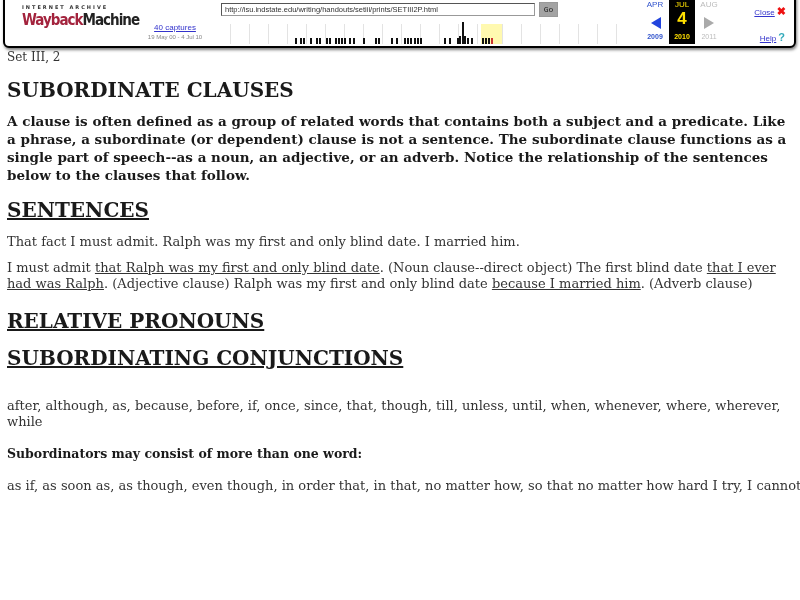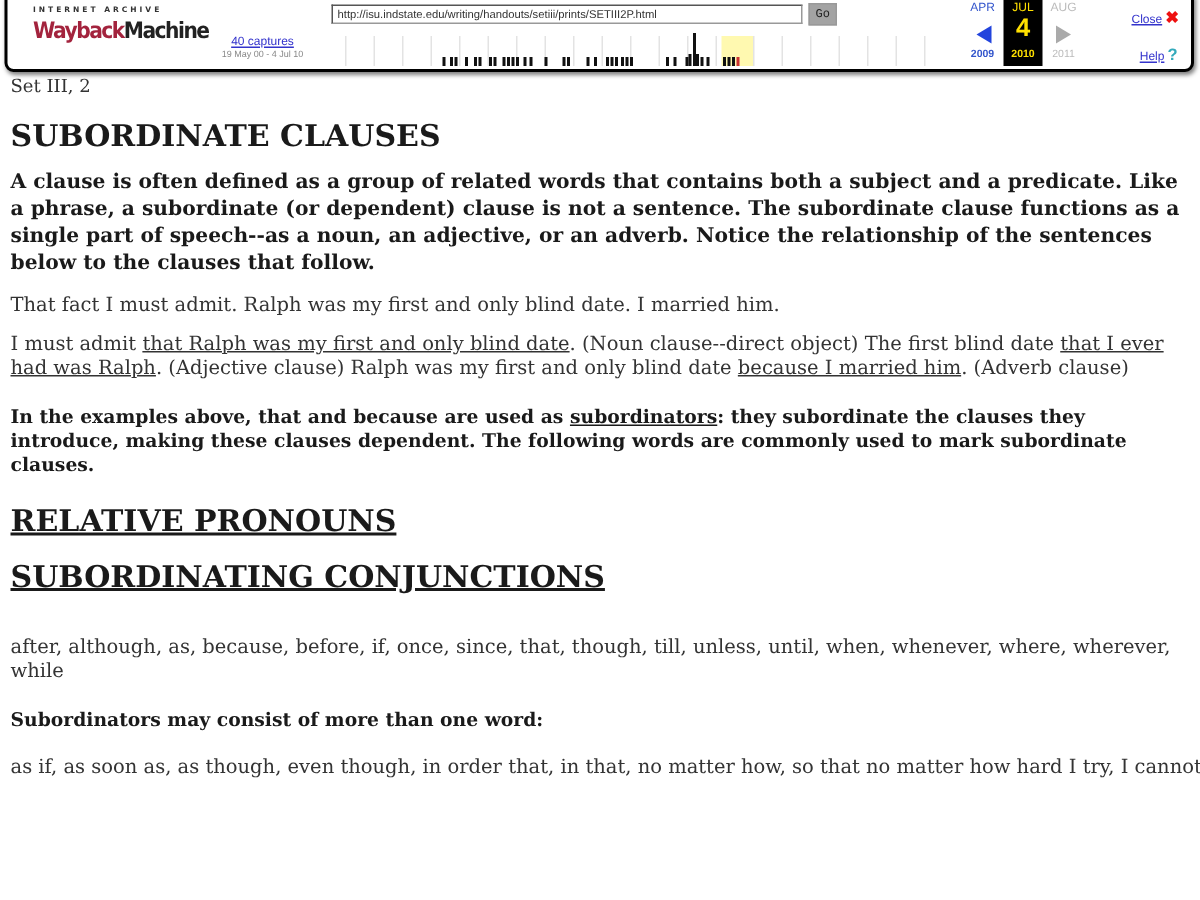--- a/index.html
+++ b/index.html
@@ -191,24 +191,24 @@
   <div class="wb-help">
     <a>Help</a><span class="q">?</span>
   </div>
 </div>
 
 <div class="content">
   <div class="set-label">Set III, 2</div>
   <h1 class="main-title">SUBORDINATE CLAUSES</h1>
   <p class="intro">A clause is often defined as a group of related words that contains both a subject and a predicate. Like a phrase, a subordinate (or dependent) clause is not a sentence. The subordinate clause functions as a single part of speech--as a noun, an adjective, or an adverb. Notice the relationship of the sentences below to the clauses that follow.</p>
 
+  <h2 class="sec" style="margin-top:14px">SENTENCES</h2>
   <p class="body" style="margin-top:12px">That fact I must admit. Ralph was my first and only blind date. I married him.</p>
 
   <p class="body" style="margin-top:10px"><span>I must admit </span><u>that Ralph was my first and only blind date</u><span>. (Noun clause--direct object) The first blind date </span><u>that I ever had was Ralph</u><span>. (Adjective clause) Ralph was my first and only blind date </span><u>because I married him</u><span>. (Adverb clause)</span></p>
-  <p class="bold" style="margin-top:16px"><span>In the examples above, that and because are used as </span><u>subordinators</u><span>: they subordinate the clauses they introduce, making these clauses dependent. The following words are commonly used to mark subordinate clauses.</span></p>
 
   <h2 class="sec" style="margin-top:17px">RELATIVE PRONOUNS</h2>
 
   <h2 class="sec" style="margin-top:13px">SUBORDINATING CONJUNCTIONS</h2>
   <p class="body" style="margin-top:28px">after, although, as, because, before, if, once, since, that, though, till, unless, until, when, whenever, where, wherever, while</p>
   <p class="bold" style="margin-top:16px">Subordinators may consist of more than one word:</p>
   <p class="body" style="margin-top:16px; white-space:nowrap">as if, as soon as, as though, even though, in order that, in that, no matter how, so that no matter how hard I try, I cannot</p>
 </div>
 
 </body></html>

